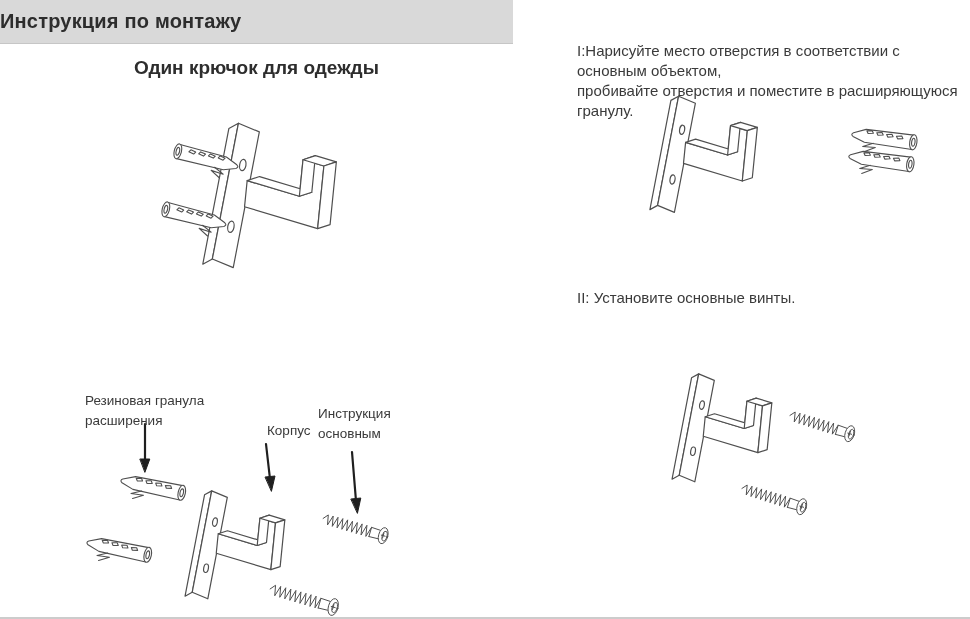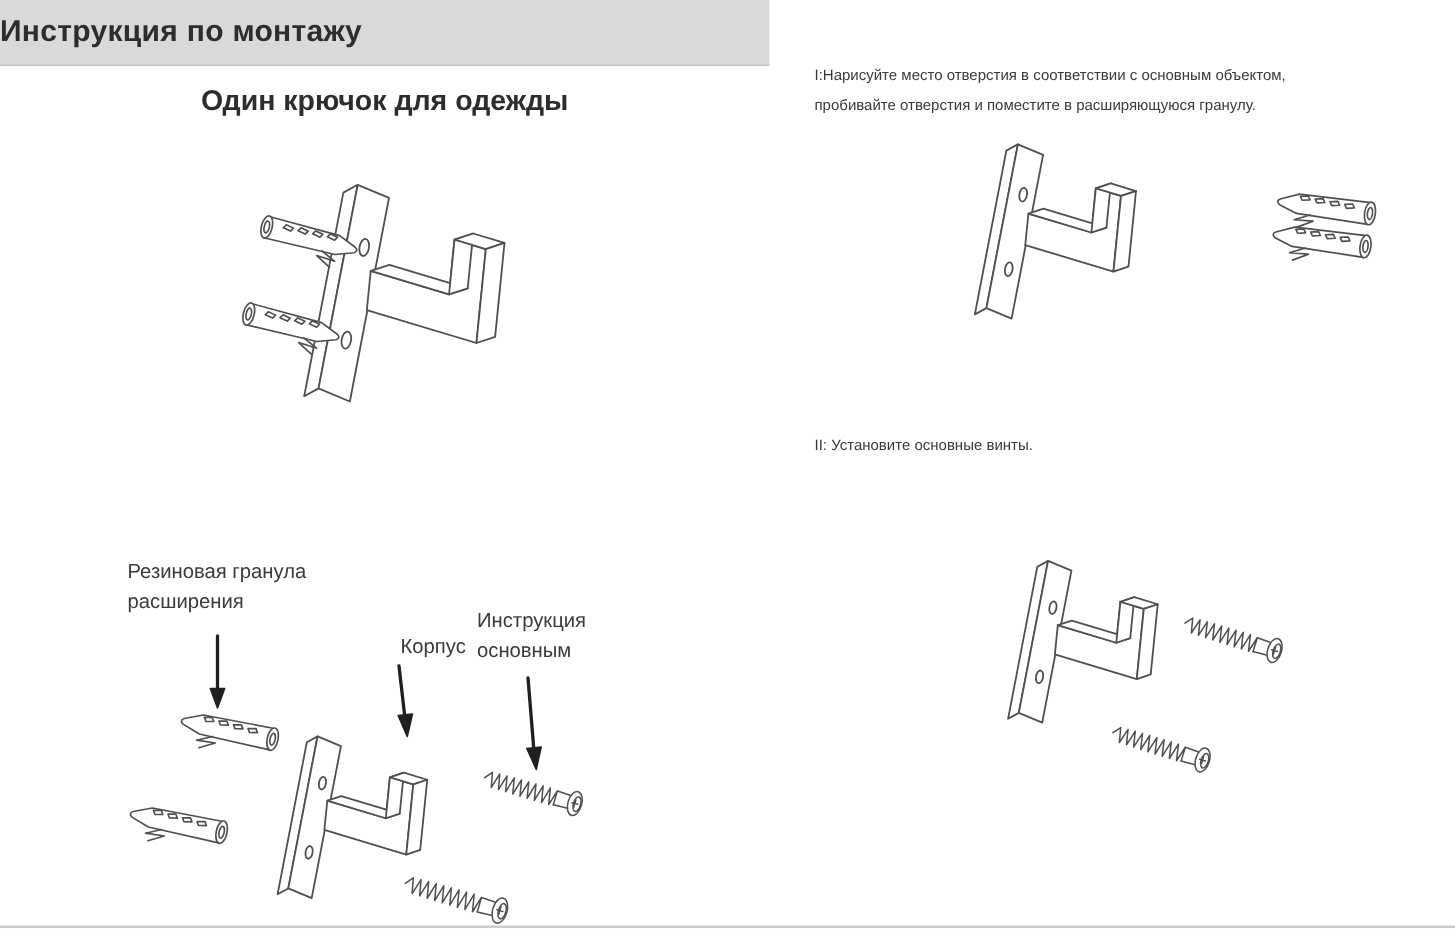--- a/index.html
+++ b/index.html
@@ -13,24 +13,24 @@
     display:flex;align-items:center;justify-content:flex-start;
   }
   .page-title{font-size:20px;font-weight:700;color:var(--heading-text,#2d2d2d);letter-spacing:.2px;}
   .subtitle{
     position:absolute;left:0;top:57px;width:513px;text-align:center;
     font-size:19px;font-weight:700;color:var(--heading-text,#2d2d2d);
   }
   .art{position:absolute;left:0;top:0;width:970px;height:619px;}
   .part-label{position:absolute;font-size:13.5px;line-height:20px;color:var(--body-text,#3a3a3a);}
   .part-label span{display:block;}
-  .lbl-anchor{left:85px;top:371px;}
+  .lbl-anchor{left:85px;top:391px;}
   .lbl-body{left:267px;top:421px;}
   .lbl-base{left:318px;top:404px;}
-  .step-text{position:absolute;left:543px;width:392px;font-size:10px;line-height:20px;color:var(--body-text,#3a3a3a);}
+  .step-text{position:absolute;left:577px;width:392px;font-size:15px;line-height:20px;color:var(--body-text,#3a3a3a);}
   .step-text span{display:block;}
   .step-1{top:41px;}
   .step-2{top:288px;}
   .bottom-rule{position:absolute;left:0;right:0;bottom:0;height:2px;background:#cccccc;}
 </style>
 </head>
 <body>
 
 <div class="page">
 

